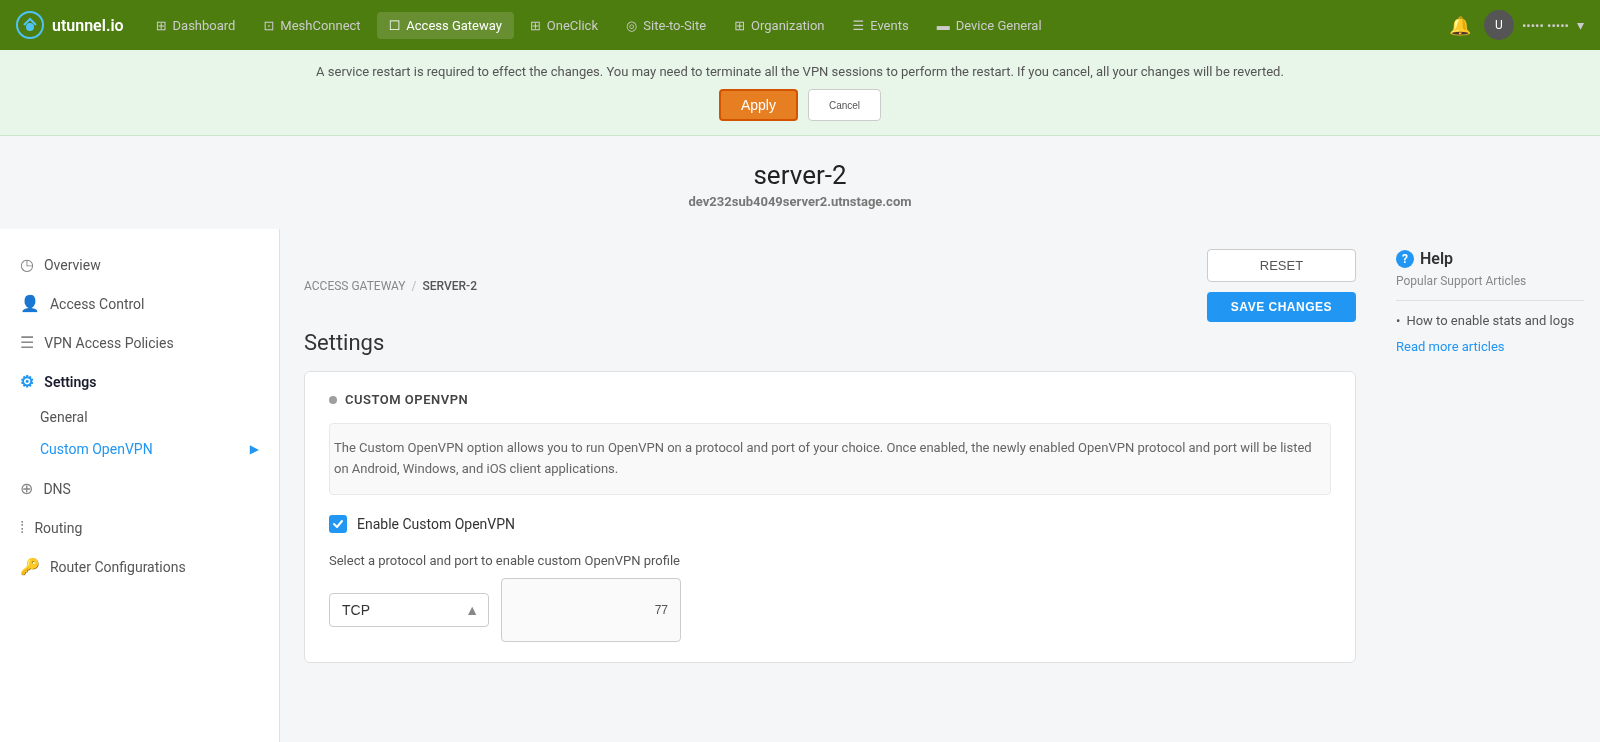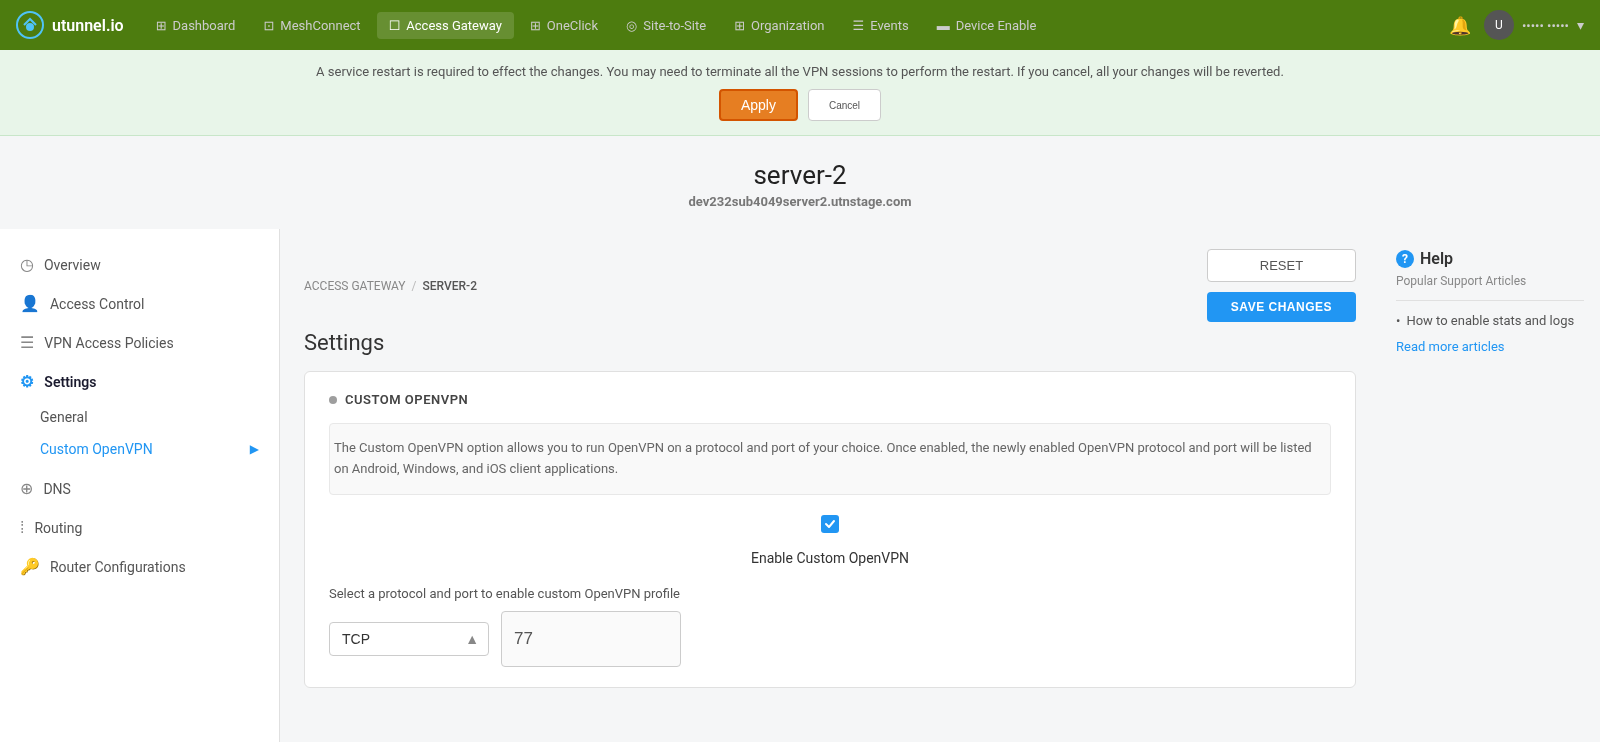--- a/index.html
+++ b/index.html
@@ -247,23 +247,22 @@
       border-radius: 4px;
       padding: 14px 4px;
       color: #666;
       font-size: 13px;
       line-height: 1.6;
       margin-bottom: 20px;
     }
     .checkbox-row {
       display: flex;
       align-items: center;
-      gap: 17px;
+      gap: 10px;
       margin-bottom: 20px;
-      flex-direction: column;
     }
     .checkbox-custom {
       width: 18px;
       height: 18px;
       border-radius: 3px;
       background: #2196f3;
       display: flex;
       align-items: center;
       justify-content: center;
       flex-shrink: 0;
@@ -304,26 +303,27 @@
     .protocol-select-arrow {
       position: absolute;
       right: 10px;
       top: 50%;
       transform: translateY(-50%);
       pointer-events: none;
       color: #888;
     }
     .port-input {
       width: 180px;
-      padding: 17px 12px;
+      padding: 24px 12px;
       border: 1px solid #ccc;
       border-radius: 4px;
-      font-size: 17px;
+      font-size: 12px;
       color: #555;
       background: #fafafa;
+      text-align: right;
     }
 
     
     .help-sidebar {
       width: 220px;
       flex-shrink: 0;
       padding: 20px 16px;
     }
     .help-title {
       display: flex;
@@ -411,21 +411,21 @@
   <div class="topnav-item">
     <span>⊞</span>
     <span>Organization</span>
   </div>
   <div class="topnav-item">
     <span>☰</span>
     <span>Events</span>
   </div>
   <div class="topnav-item">
     <span>▬</span>
-    <span>Device Enable</span>
+    <span>Device General</span>
   </div>
 
   <div class="topnav-right">
     <span class="topnav-bell">🔔</span>
     <div class="topnav-user">
       <div class="topnav-avatar">U</div>
       <span style="color:#ccc;font-size:13px;">••••• •••••</span>
       <span style="color:#ccc;">▾</span>
     </div>
   </div>

